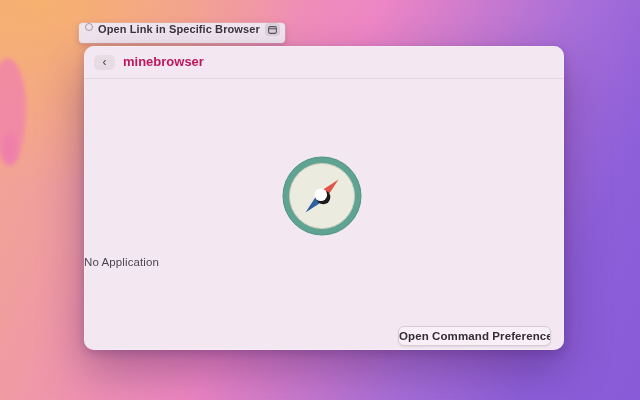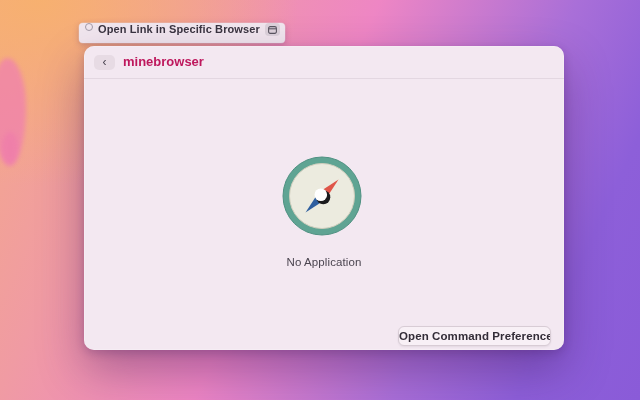--- a/index.html
+++ b/index.html
@@ -48,21 +48,21 @@
   }
   .query{
     position:absolute; left:39px; top:0; height:32px; line-height:32px;
     font-size:13px; font-weight:600; color:#be185d;
   }
   .divider{ position:absolute; left:0; right:0; top:32px; height:1px; background:rgba(40,20,40,0.08); }
 
   
   .compass{ position:absolute; left:198px; top:110px; width:80px; height:80px; }
   .empty-msg{
-    position:absolute; left:0; right:0; top:210px; text-align:center;
+    position:absolute; left:0; right:0; top:210px; 
     font-size:11.5px; font-weight:500; color:#4b4550; letter-spacing:.1px;
   }
 
   
   .footer-btn{
     position:absolute; left:314px; top:280px; width:153px; height:20px;
     background:#f8f0f6; border:1px solid #d8ccd5; border-radius:6px;
     display:flex; align-items:stretch; overflow:hidden;
     box-shadow:0 1px 2px rgba(40,20,50,0.08);
   }

